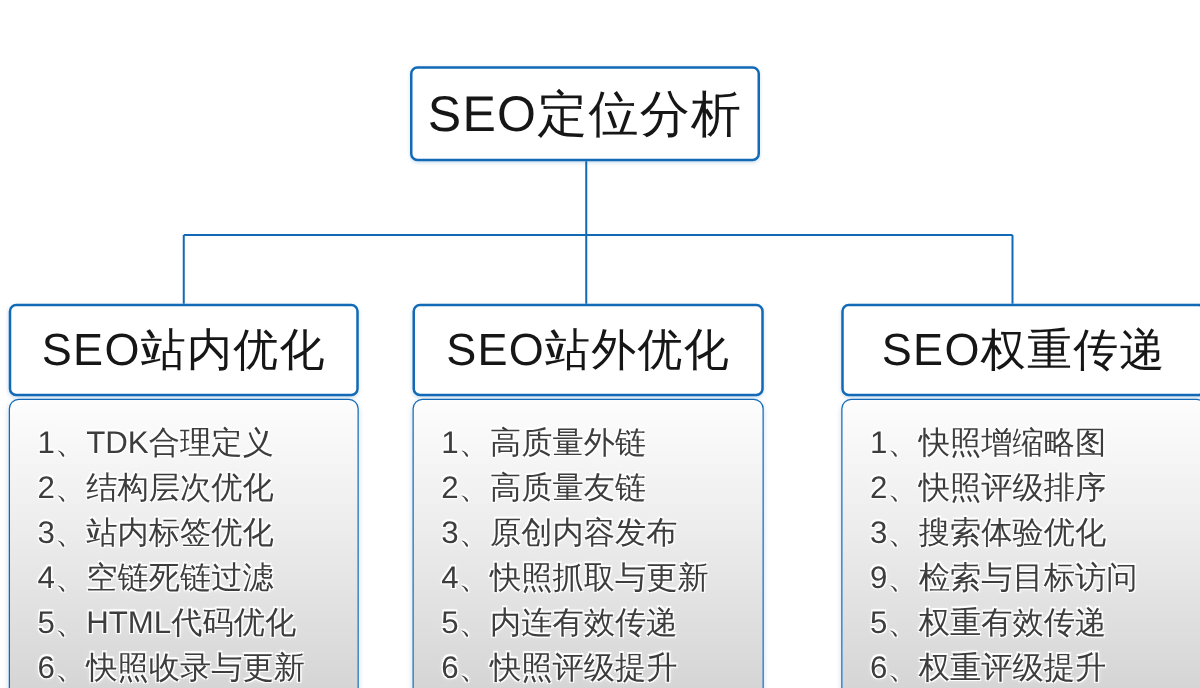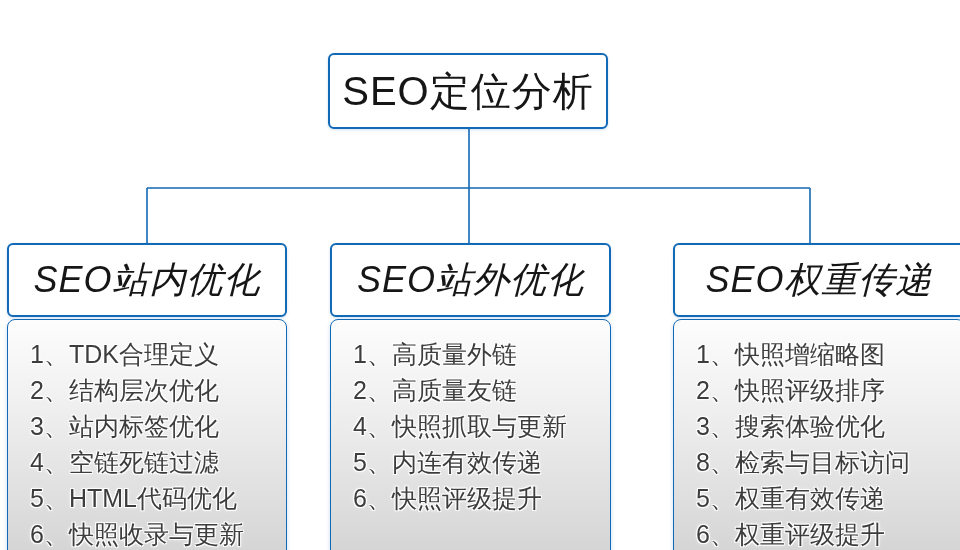--- a/index.html
+++ b/index.html
@@ -54,21 +54,20 @@
     left: 0; top: 0;
     width: 100%; height: 74px;
     box-sizing: border-box;
     background: #ffffff;
     border: 2px solid #1269b5;
     border-radius: 6px;
     display: flex;
     align-items: center;
     justify-content: center;
     box-shadow: 0 1px 3px rgba(18,105,181,0.20);
-    font-style: italic;
   }
   .header-box .title {
     font-size: 36px;
     color: #161616;
     letter-spacing: 1px;
     white-space: nowrap;
   }
   .list-box {
     position: absolute;
     left: 0; top: 76px;
@@ -126,33 +125,34 @@
     </div>
   </div>
 
   <div class="column col-1">
     <div class="header-box">
       <span class="title">SEO站外优化</span>
     </div>
     <div class="list-box">
       <div class="list-item">1、高质量外链</div>
       <div class="list-item">2、高质量友链</div>
+      <div class="list-item">3、原创内容发布</div>
       <div class="list-item">4、快照抓取与更新</div>
       <div class="list-item">5、内连有效传递</div>
       <div class="list-item">6、快照评级提升</div>
     </div>
   </div>
 
   <div class="column col-2">
     <div class="header-box">
       <span class="title">SEO权重传递</span>
     </div>
     <div class="list-box">
       <div class="list-item">1、快照增缩略图</div>
       <div class="list-item">2、快照评级排序</div>
       <div class="list-item">3、搜索体验优化</div>
-      <div class="list-item">8、检索与目标访问</div>
+      <div class="list-item">9、检索与目标访问</div>
       <div class="list-item">5、权重有效传递</div>
       <div class="list-item">6、权重评级提升</div>
     </div>
   </div>
 
 </div>
 
 </body></html>

